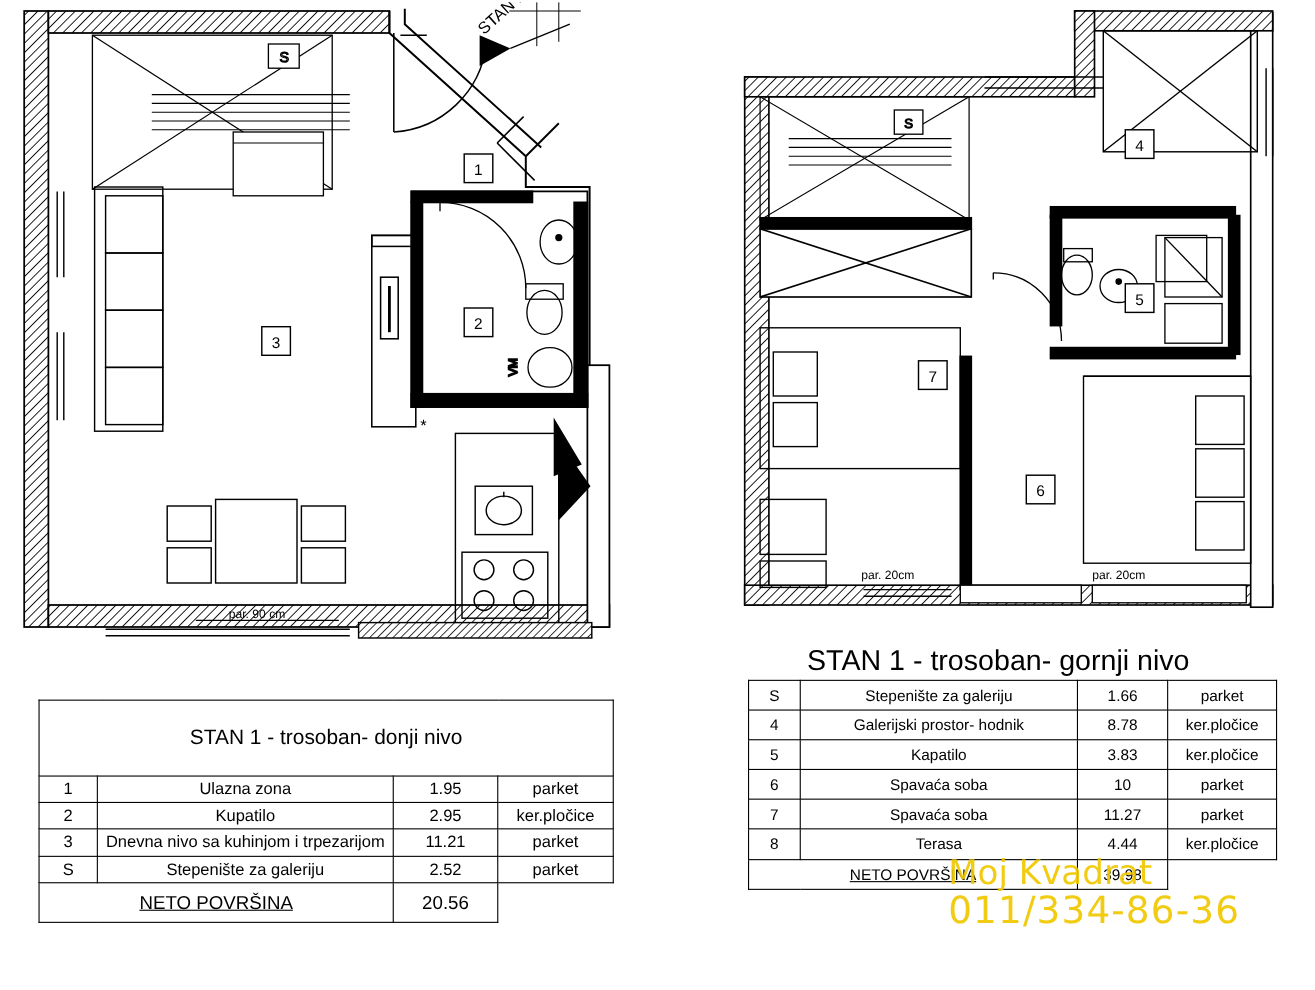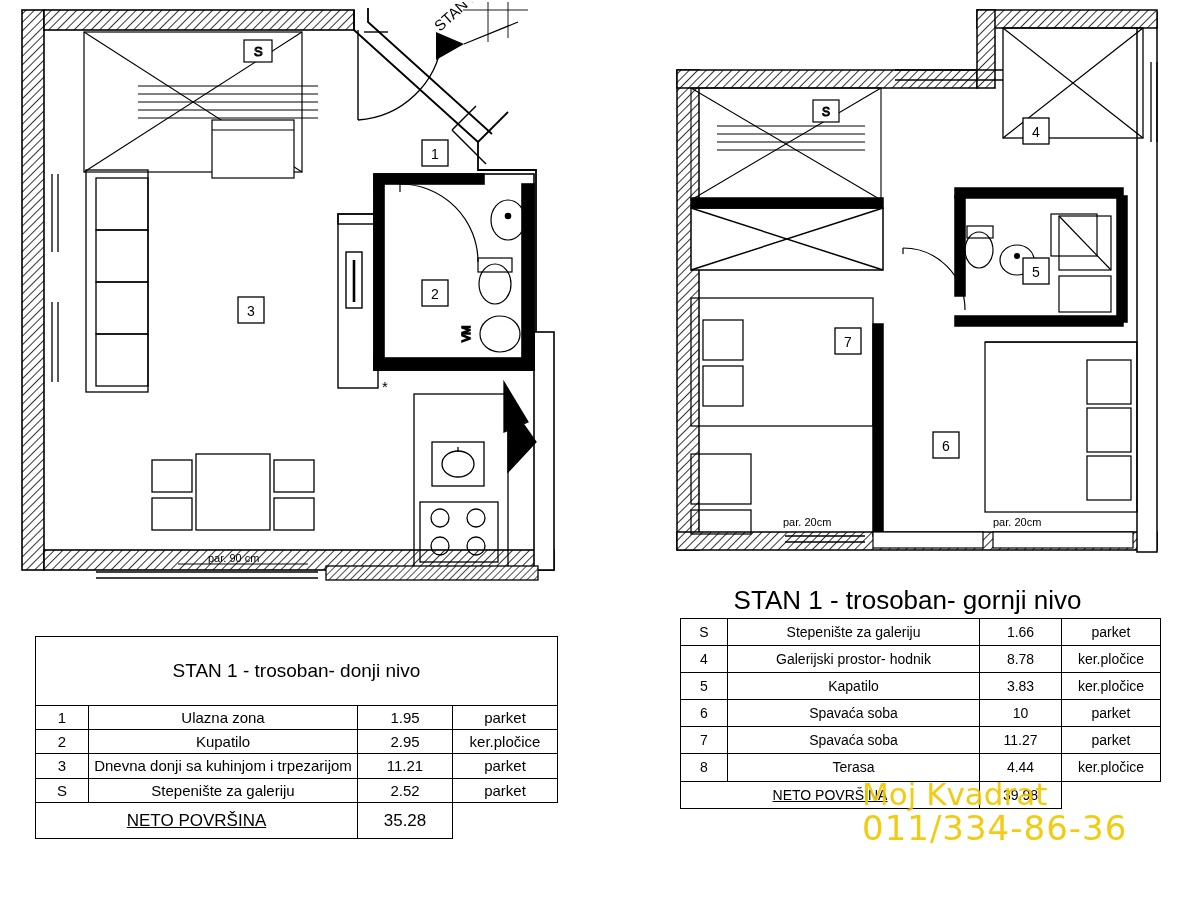--- a/index.html
+++ b/index.html
@@ -396,33 +396,33 @@
       <td class="c-fin">parket</td>
     </tr>
     <tr>
       <td class="c-num">2</td>
       <td class="c-name">Kupatilo</td>
       <td class="c-area">2.95</td>
       <td class="c-fin">ker.pločice</td>
     </tr>
     <tr>
       <td class="c-num">3</td>
-      <td class="c-name">Dnevna donji sa kuhinjom i trpezarijom</td>
+      <td class="c-name">Dnevna nivo sa kuhinjom i trpezarijom</td>
       <td class="c-area">11.21</td>
       <td class="c-fin">parket</td>
     </tr>
     <tr>
       <td class="c-num">S</td>
       <td class="c-name">Stepenište za galeriju</td>
       <td class="c-area">2.52</td>
       <td class="c-fin">parket</td>
     </tr>
     <tr>
       <td class="total-label" colspan="2">NETO POVRŠINA</td>
-      <td class="total-val">35.28</td>
+      <td class="total-val">20.56</td>
       <td style="border:none;"></td>
     </tr>
   </tbody>
     </table>
 
   <div class="upper-title">STAN 1 - trosoban- gornji nivo</div>
 
   <table class="legend-table" id="table-upper">
     <tbody>
         <tr>

